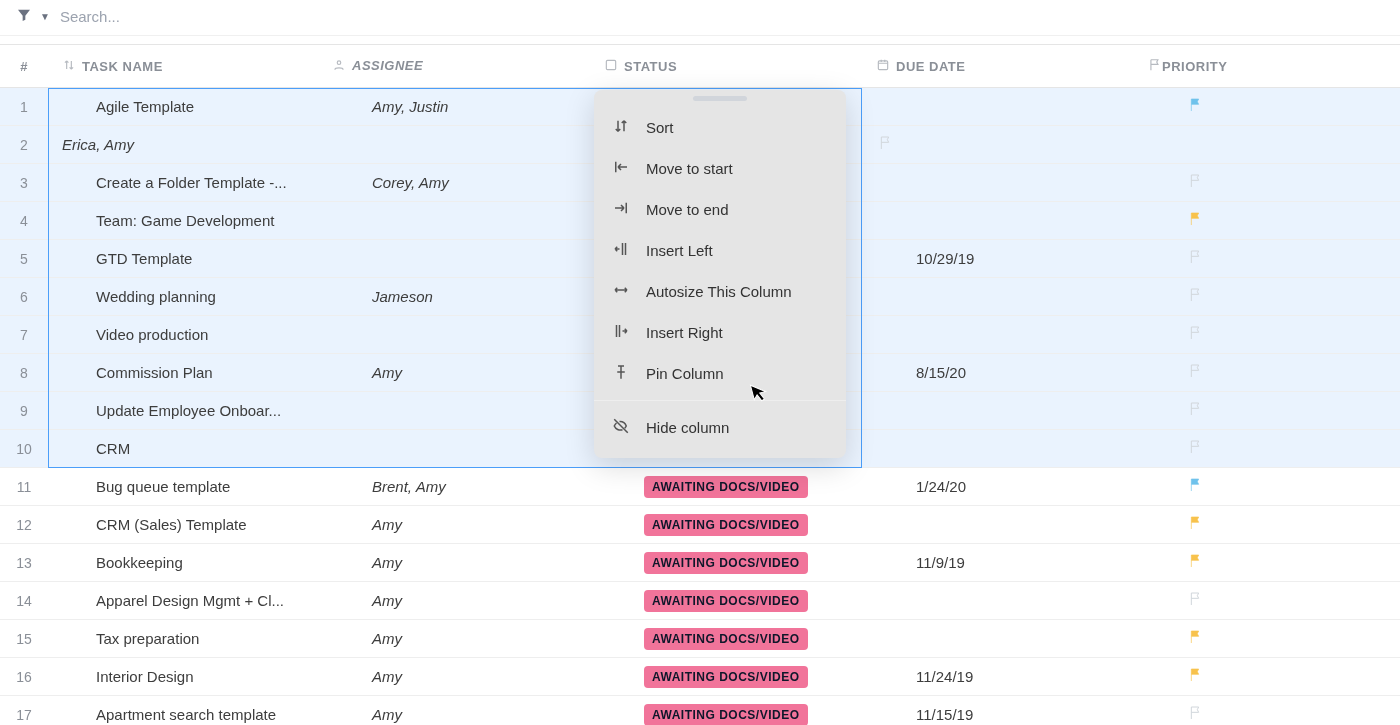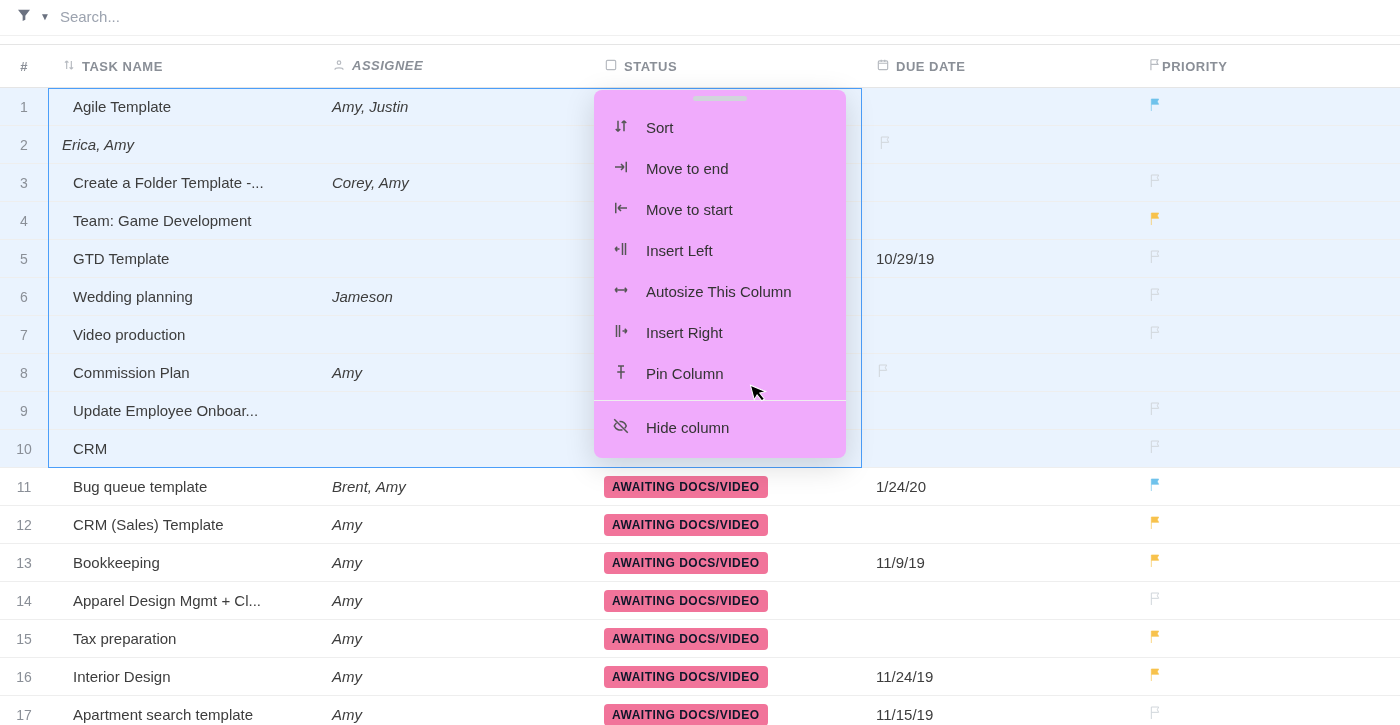--- a/index.html
+++ b/index.html
@@ -53,21 +53,21 @@
   .row {
     display: flex;
     height: 38px;
     align-items: center;
     border-bottom: 1px solid #eee;
     font-size: 15px;
     color: #3d3d3d;
   }
   .row.selected { background: #eaf3fe; }
   .row .col-num { color: #8a8f97; font-size: 14px; }
-  .row .col-task { padding-left: 25px; white-space: nowrap; overflow: hidden; text-overflow: ellipsis; display: block; line-height: 38px; }
+  .row .col-task { padding-left: 8px; white-space: nowrap; overflow: hidden; text-overflow: ellipsis; display: block; line-height: 38px; margin-left: 40px; }
   .row .col-assignee,
   .row .col-due { padding-left: 14px; }
   .row .col-status { padding-left: 14px; }
   .badge {
     background: #f1749a;
     color: #0f172a;
     font-size: 12px;
     font-weight: 600;
     letter-spacing: .5px;
     padding: 4px 8px;
@@ -87,21 +87,21 @@
     height: 380px;
     border: 1.5px solid #4b9ef9;
     pointer-events: none;
   }
 
   .context-menu {
     position: absolute;
     top: 90px;
     left: 594px;
     width: 252px;
-    background: #f0abfc;
+    background: #e5e5e5;
     border-radius: 8px;
     box-shadow: 0 8px 30px rgba(0,0,0,.15);
     padding: 10px 0;
     font-size: 15px;
     color: #333;
   }
   .context-menu .handle {
     width: 54px; height: 5px; background: #d1d5db; border-radius: 3px;
     margin: -4px auto 6px auto;
   }
@@ -266,20 +266,21 @@
       <span class="flag flag-gray"><svg width="16" height="16" viewBox="0 0 24 24" fill="none" stroke="currentColor" stroke-width="1.5">
             <path d="M5 3v18M5 3h11l-2 4 2 4H5"></path>
           </svg></span>
     </div>
     </div>
     <div class="row selected">
     <div class="col-num">8</div>
     <div class="col-task">Commission Plan</div>
     <div class="col-assignee">Amy</div>
     <div class="col-status"></div>
+    <div class="col-due">8/15/20</div>
     <div class="col-priority">
       <span class="flag flag-gray"><svg width="16" height="16" viewBox="0 0 24 24" fill="none" stroke="currentColor" stroke-width="1.5">
             <path d="M5 3v18M5 3h11l-2 4 2 4H5"></path>
           </svg></span>
     </div>
     </div>
     <div class="row selected">
     <div class="col-num">9</div>
     <div class="col-task">Update Employee Onboar...</div>
     <div class="col-assignee"></div>
@@ -411,32 +412,32 @@
     <span class="menu-icon">
       <svg width="18" height="18" viewBox="0 0 24 24" fill="none" stroke="currentColor" stroke-width="2">
           <path d="M8 5v14M8 19l-3-3M8 19l3-3M16 19V5M16 5l-3 3M16 5l3 3"></path>
         </svg>
     </span>
     <span>Sort</span>
   </div>
   <div class="menu-item">
     <span class="menu-icon">
       <svg width="18" height="18" viewBox="0 0 24 24" fill="none" stroke="currentColor" stroke-width="2">
+          <path d="M5 5v14M20 12H8M8 12l4-4M8 12l4 4"></path>
+        </svg>
+    </span>
+    <span>Move to start</span>
+  </div>
+  <div class="menu-item">
+    <span class="menu-icon">
+      <svg width="18" height="18" viewBox="0 0 24 24" fill="none" stroke="currentColor" stroke-width="2">
           <path d="M19 5v14M4 12h12M16 12l-4-4M16 12l-4 4"></path>
         </svg>
     </span>
     <span>Move to end</span>
-  </div>
-  <div class="menu-item">
-    <span class="menu-icon">
-      <svg width="18" height="18" viewBox="0 0 24 24" fill="none" stroke="currentColor" stroke-width="2">
-          <path d="M5 5v14M20 12H8M8 12l4-4M8 12l4 4"></path>
-        </svg>
-    </span>
-    <span>Move to start</span>
   </div>
   <div class="menu-item">
     <span class="menu-icon">
       <svg width="18" height="18" viewBox="0 0 24 24" fill="none" stroke="currentColor" stroke-width="2">
           <path d="M14 4v16M18 4v16M4 12h6M4 12l3-3M4 12l3 3"></path>
         </svg>
     </span>
     <span>Insert Left</span>
   </div>
   <div class="menu-item">

